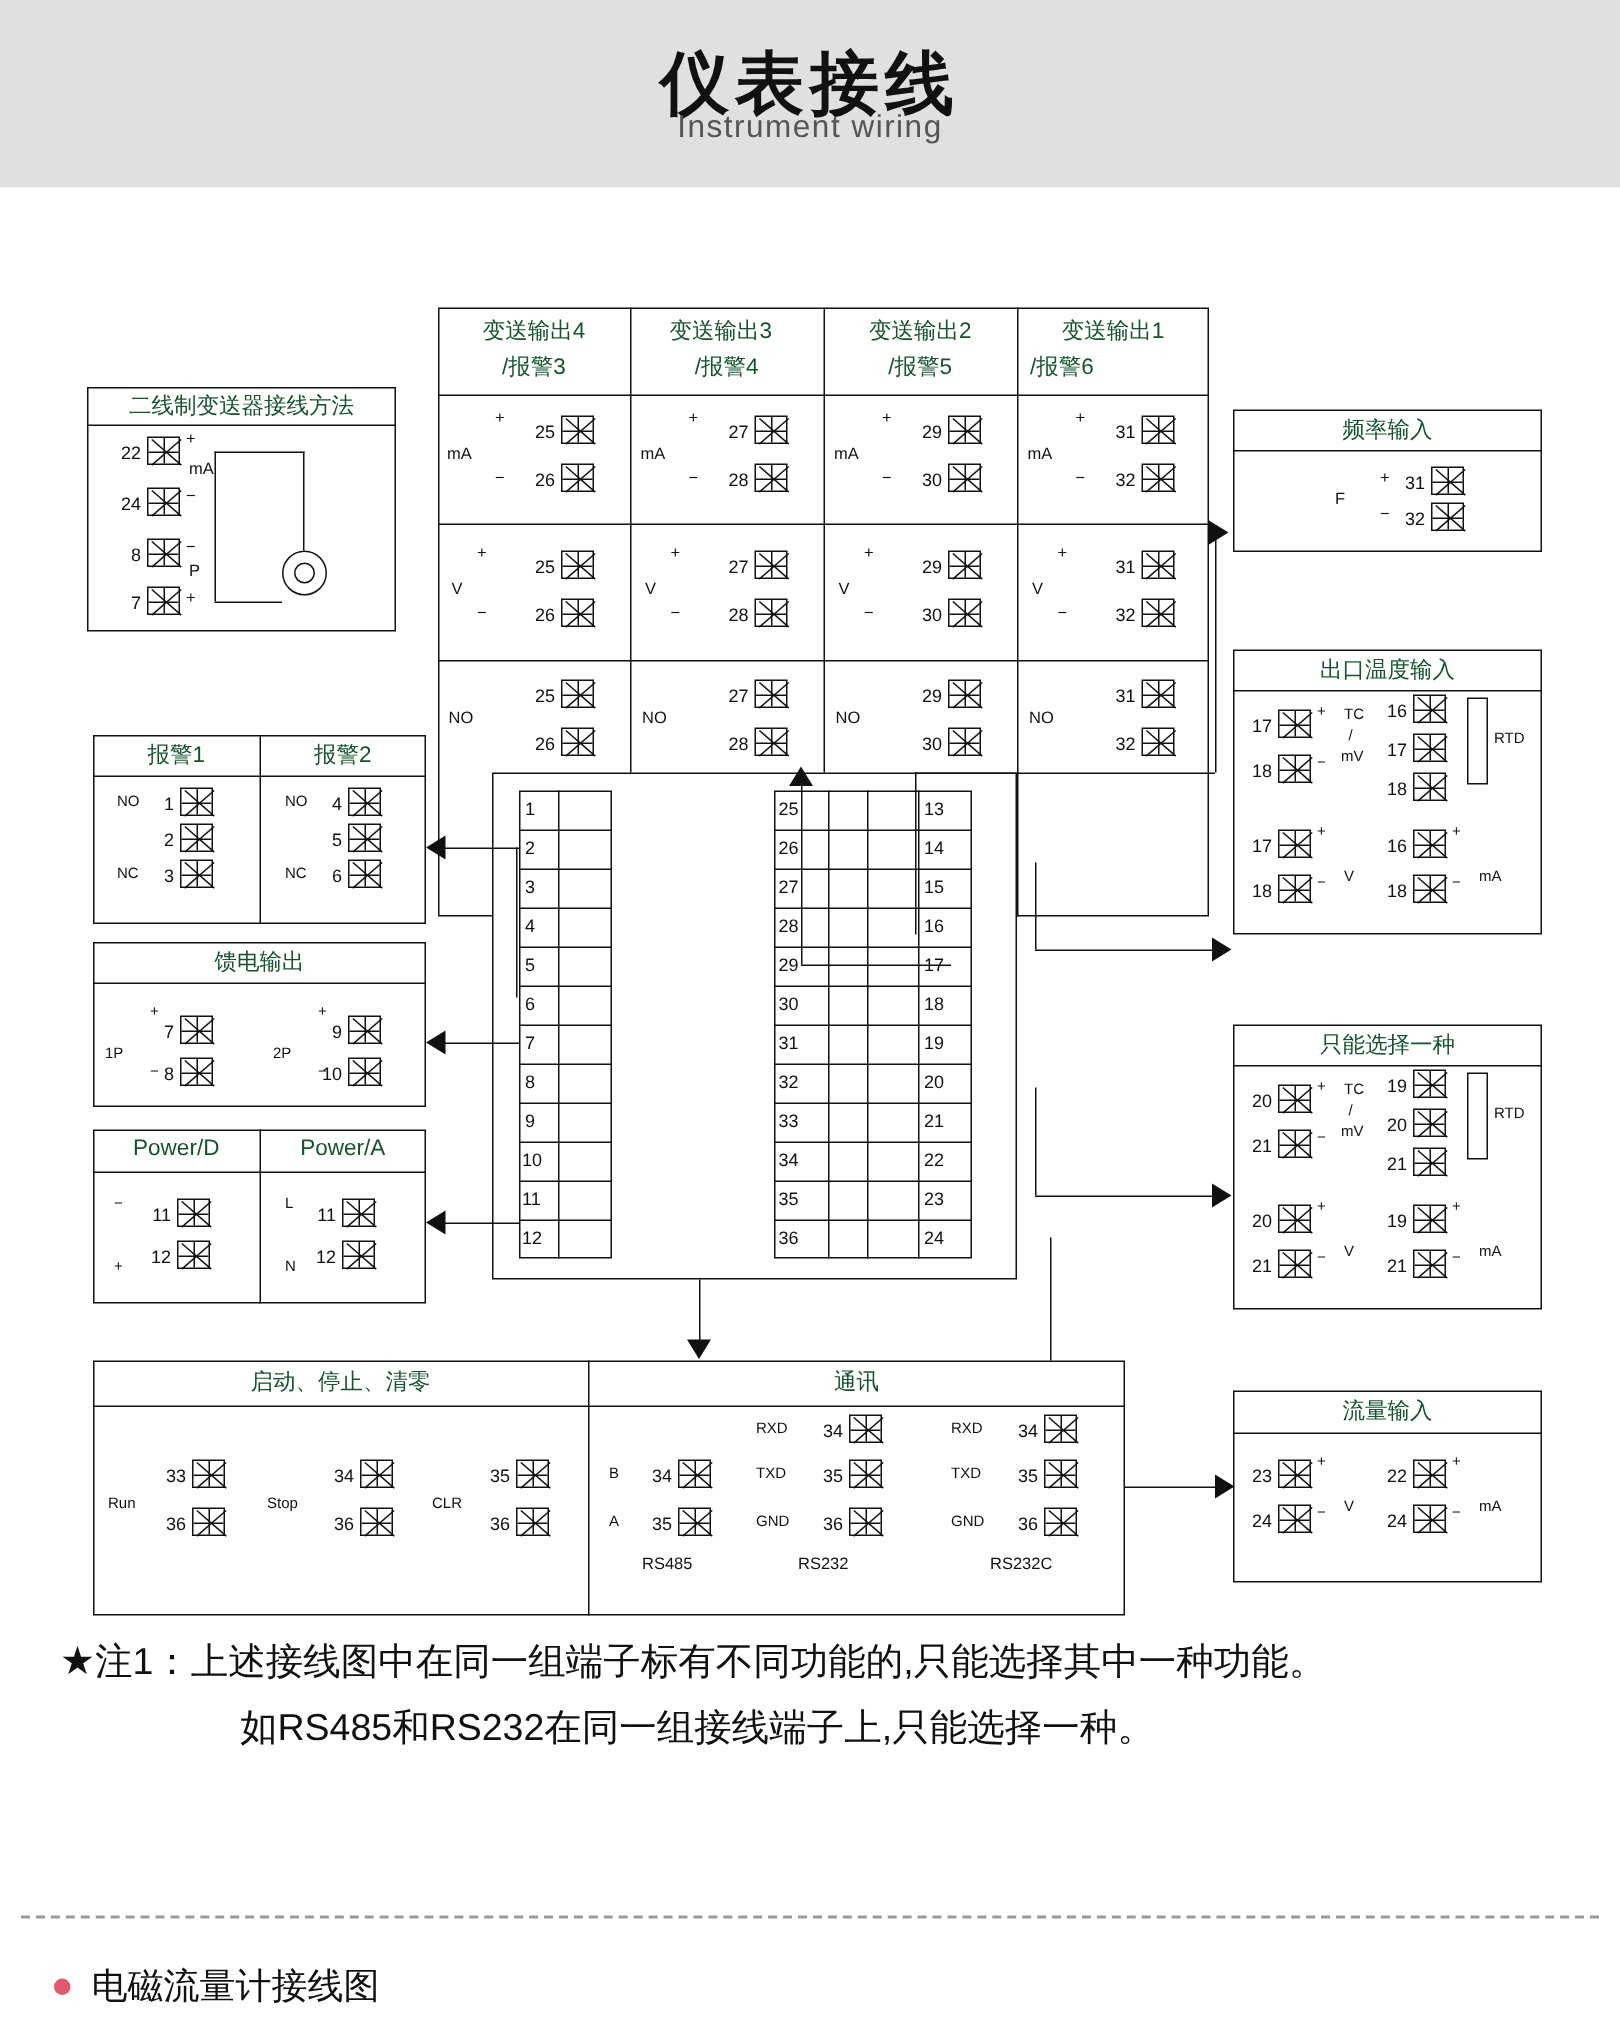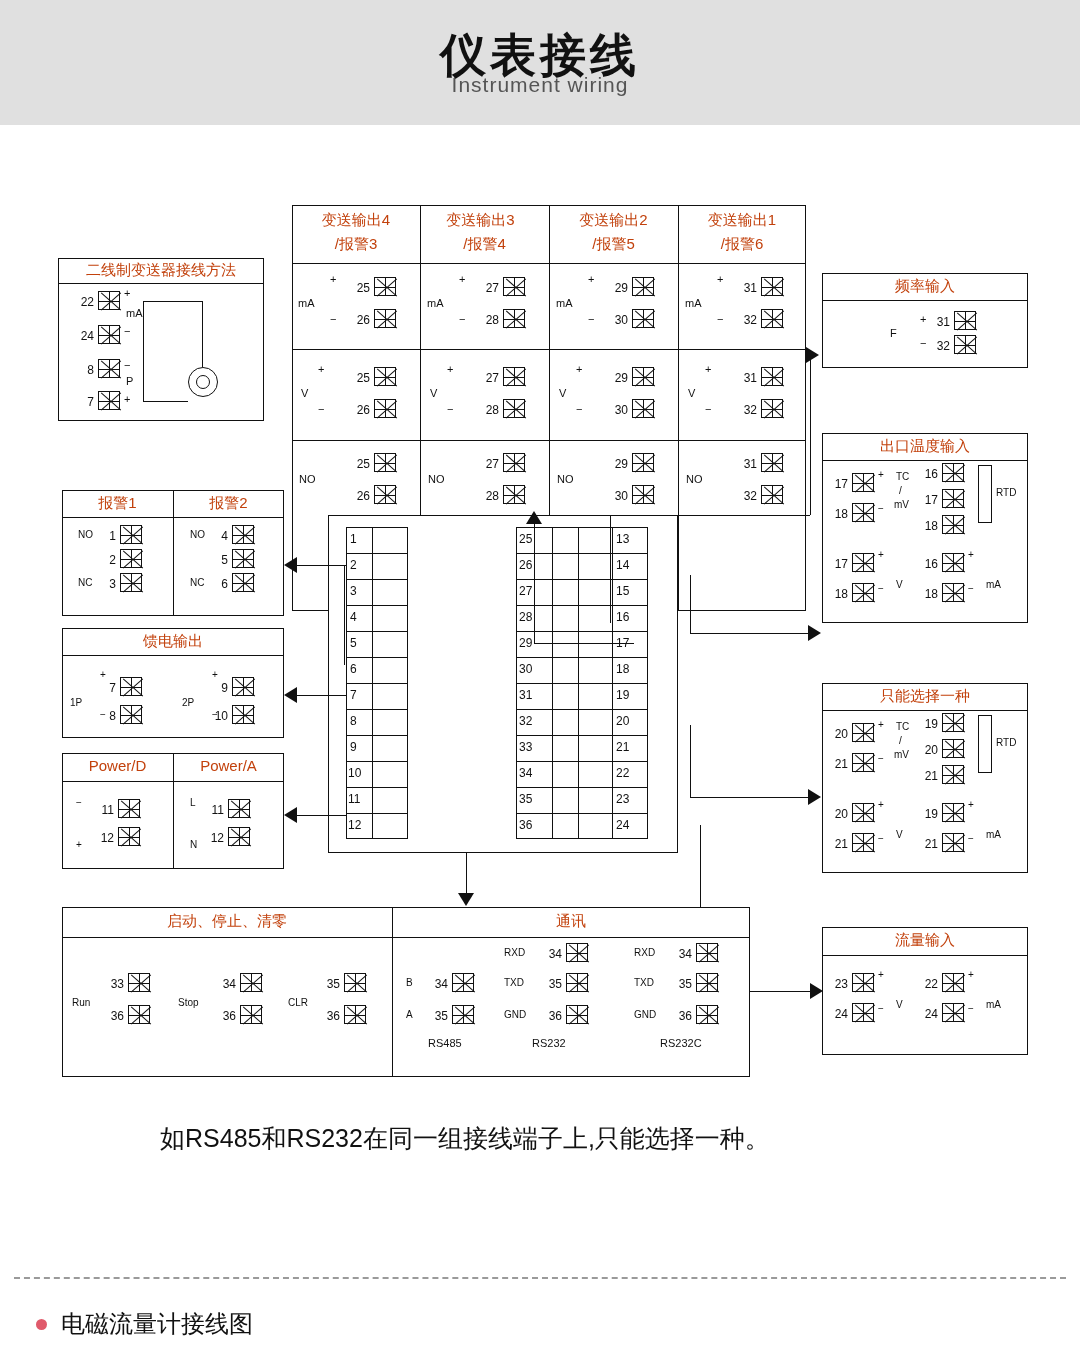--- a/index.html
+++ b/index.html
@@ -23,21 +23,21 @@
   }
   .header .en {
     font-size:21px; color:#555; letter-spacing:1px; margin-top:-8px;
   }
   
   .canvas { position:absolute; left:0; top:125px; width:1080px; height:960px; }
   .box {
     position:absolute; border:1.4px solid #111; background:#fff;
   }
   .title {
-    position:absolute; text-align:center; font-size:15px; color:#c2410c;
+    position:absolute; text-align:center; font-size:15px; color:#14532d;
     white-space:nowrap;
   }
   .lbl { position:absolute; font-size:12px; color:#111; white-space:nowrap; }
   .lbl.sm { font-size:11px; }
   .lbl.xs { font-size:10px; }
   .hline { position:absolute; background:#111; height:1.2px; }
   .vline { position:absolute; background:#111; width:1.2px; }
   
   .term {
     position:absolute; width:22px; height:19px; border:1.3px solid #111; background:#fff;
@@ -61,21 +61,21 @@
   .arrow.right { border-top:8px solid transparent; border-bottom:8px solid transparent; border-left:13px solid #111; }
   .arrow.left  { border-top:8px solid transparent; border-bottom:8px solid transparent; border-right:13px solid #111; }
   .arrow.up    { border-left:8px solid transparent; border-right:8px solid transparent; border-bottom:13px solid #111; }
   .arrow.down  { border-left:8px solid transparent; border-right:8px solid transparent; border-top:13px solid #111; }
   
   .strip { position:absolute; border:1.4px solid #111; background:#fff; }
   
   .notes { position:absolute; left:0; top:1085px; width:1080px; }
   .note-line { font-size:25px; color:#111; line-height:44px; white-space:nowrap; }
   .note1 { margin-left:40px; }
-  .note1b { margin-left:160px;margin-top:31px; }
+  .note1b { margin-left:160px; }
   .note2 { margin-left:70px; margin-top:12px; }
   .star { font-size:26px; }
   .dashed {
     position:absolute; left:14px; top:1277px; width:1052px; height:0;
     border-top:2px dashed #9a9a9a;
   }
   .footer { position:absolute; left:36px; top:1308px; display:flex; align-items:center; }
   .footer .dot { width:11px; height:11px; border-radius:50%; background:#e05a6b; margin-right:14px; }
   .footer .txt { font-size:24px; color:#111; }
 </style>
@@ -260,21 +260,21 @@
       <i class="d1"></i>
       <i class="d2"></i>
     </div>
   <div class="num" style="left:606px; top:364px; width:22px;">30</div>
   <div class="term" style="left:632px; top:360px;">
       <i class="d1"></i>
       <i class="d2"></i>
     </div>
 
   <div class="title" style="left:678px; top:86px; width:128px;">变送输出1</div>
-  <div class="title" style="left:678px; top:110px; width:128px;">/报警6</div>
+  <div class="title" style="left:644px; top:110px; width:128px;">/报警6</div>
   <div class="lbl sm" style="left:685px; top:172px;">mA</div>
   <div class="lbl sm" style="left:717px; top:148px;">+</div>
   <div class="lbl sm" style="left:717px; top:188px;">−</div>
   <div class="num" style="left:735px; top:156px; width:22px;">31</div>
   <div class="term" style="left:761px; top:152px;">
       <i class="d1"></i>
       <i class="d2"></i>
     </div>
   <div class="num" style="left:735px; top:188px; width:22px;">32</div>
   <div class="term" style="left:761px; top:184px;">
@@ -789,20 +789,23 @@
   <div class="num" style="left:670px; top:884px; width:22px;">36</div>
   <div class="term" style="left:696px; top:880px;">
       <i class="d1"></i>
       <i class="d2"></i>
     </div>
   <div class="lbl sm" style="left:660px; top:912px;">RS232C</div>
 
 </div>
 
 <div class="notes">
+  <div class="note-line note1">
+    <span class="star">★</span><span>注1：上述接线图中在同一组端子标有不同功能的,只能选择其中一种功能。</span>
+  </div>
   <div class="note-line note1b">如RS485和RS232在同一组接线端子上,只能选择一种。</div>
 </div>
 
 <div class="dashed"></div>
 
 <div class="footer">
   <span class="dot"></span>
   <span class="txt">电磁流量计接线图</span>
 </div>
 

